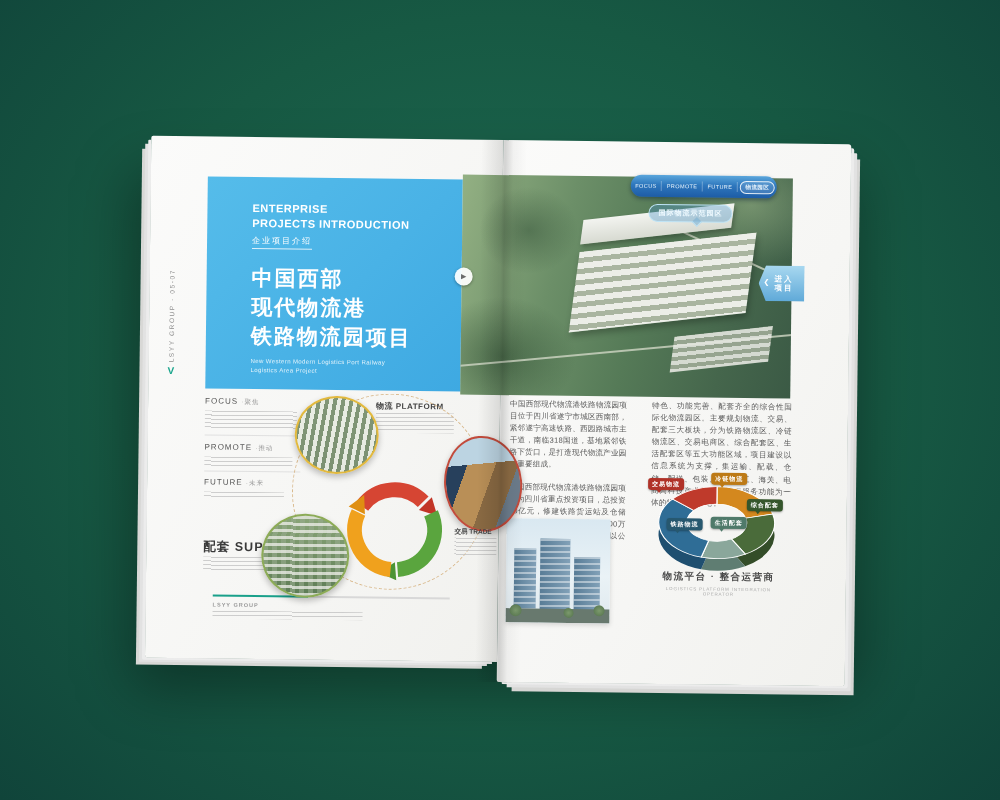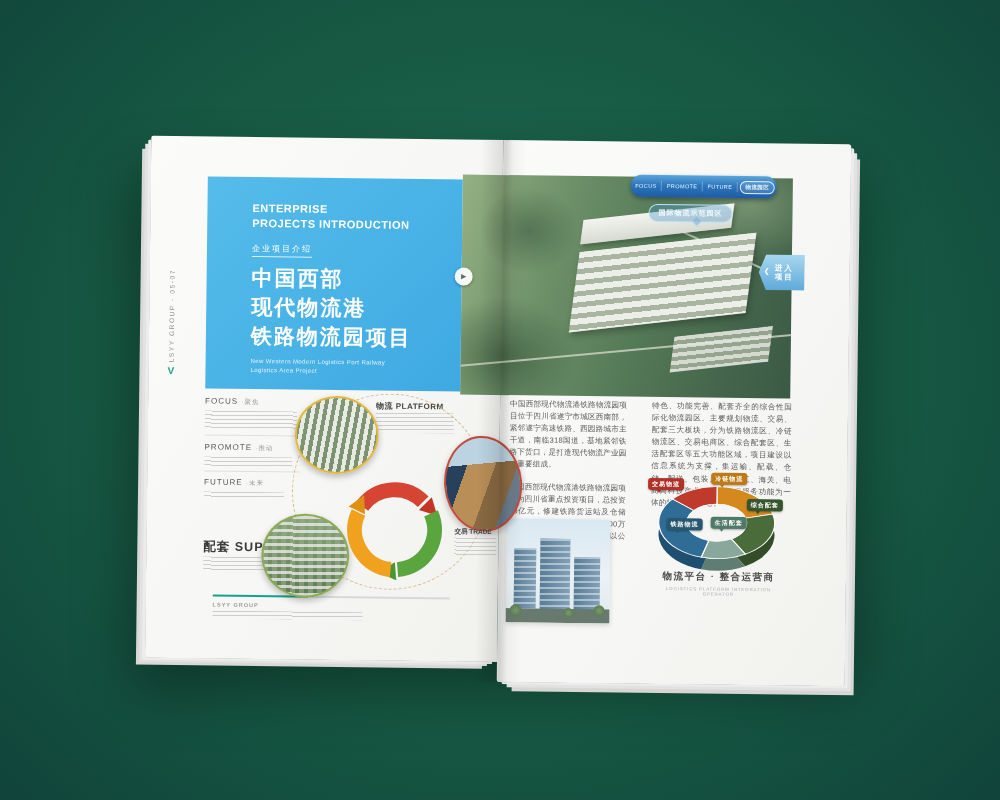--- a/index.html
+++ b/index.html
@@ -27,21 +27,21 @@
   .spine-text{color:#8f8f8f;font-size:6.5px;letter-spacing:1.6px;white-space:nowrap;}
 
   
   .hero{position:absolute;left:57px;top:40px;width:255px;height:212px;
         background:linear-gradient(135deg,#55bcea 0%,#49b2e6 55%,#3ea9e2 100%);color:#fff;}
   .hero-strip{position:absolute;right:-14px;top:0;width:14px;height:212px;
         background:linear-gradient(to bottom,#8ed7f4,#6cc8f0);}
   .hero-eyebrow{position:absolute;left:45px;top:24px;font-weight:bold;font-size:11px;
         line-height:15px;letter-spacing:0.5px;}
   .hero-eyebrow-cn{position:absolute;left:45px;top:58px;font-size:8px;letter-spacing:2px;
-        border-bottom:1px solid rgba(255,255,255,.8);padding-bottom:2px;margin-top:8px;}
+        border-bottom:1px solid rgba(255,255,255,.8);padding-bottom:2px;}
   .hero-title{position:absolute;left:45px;top:86px;font-size:21px;line-height:29px;
         letter-spacing:2px;font-weight:bold;}
   .hero-sub{position:absolute;left:45px;top:180px;font-size:6px;line-height:9px;opacity:.85;letter-spacing:.4px;}
 
   
   .aerial{position:absolute;left:312px;top:35px;width:330px;height:220px;overflow:hidden;
         background:linear-gradient(105deg,#93b083 0%,#6c8f68 30%,#557a57 55%,#45664c 80%,#3b5a45 100%);}
   .aerial .blob{position:absolute;border-radius:50%;}
   .road{position:absolute;background:#c9d1be;opacity:.85;}
   .wh-big{position:absolute;left:36%;top:16%;width:46%;height:11%;transform:rotate(-7deg) skewX(-14deg);
@@ -64,21 +64,21 @@
   .photo-badge{position:absolute;left:498px;top:62px;height:16px;border-radius:9px;z-index:30;
         border:1px solid #bfe4f6;background:rgba(80,150,200,.38);color:#effaff;
         font-size:7px;font-weight:bold;letter-spacing:1px;display:flex;align-items:center;
         padding:0 9px;}
   .photo-badge:after{content:"";position:absolute;left:44px;bottom:-4px;width:6px;height:6px;
         background:rgba(120,175,210,.55);border:1px solid #bfe4f6;border-top:none;border-left:none;
         transform:rotate(45deg);}
   .play-btn{position:absolute;left:305px;top:128px;width:18px;height:18px;border-radius:50%;
         background:rgba(255,255,255,.92);box-shadow:0 1px 3px rgba(0,0,0,.35);z-index:31;
         display:flex;align-items:center;justify-content:center;font-size:7px;color:#6a6a6a;cursor:pointer;}
-  .ribbon{position:absolute;left:609px;top:111px;width:46px;height:36px;z-index:31;cursor:pointer;
+  .ribbon{position:absolute;left:609px;top:122px;width:46px;height:36px;z-index:31;cursor:pointer;
         background:linear-gradient(#a8d8f0,#5fa9d8);
         clip-path:polygon(0 50%,16% 0,100% 0,100% 100%,16% 100%);
         display:flex;flex-direction:column;justify-content:center;padding-left:16px;box-sizing:border-box;}
   .ribbon .chev{position:absolute;left:5px;top:13px;color:#fff;font-size:7px;}
   .ribbon .rl{color:#fff;font-size:7.5px;font-weight:bold;letter-spacing:2px;line-height:9.5px;}
 
   
   .side-item{position:absolute;left:57px;width:100px;}
   .side-head{font-size:8px;letter-spacing:1px;color:#555;}
   .side-head .cn{font-size:6.5px;color:#999;}

